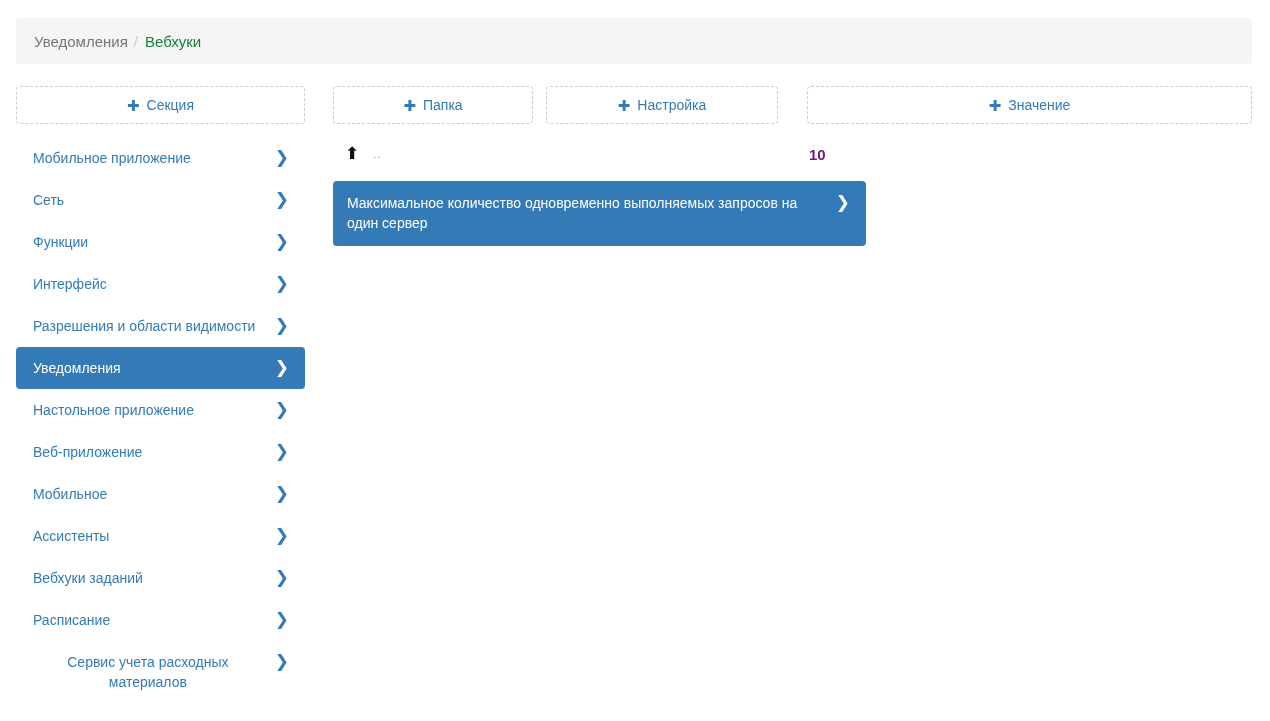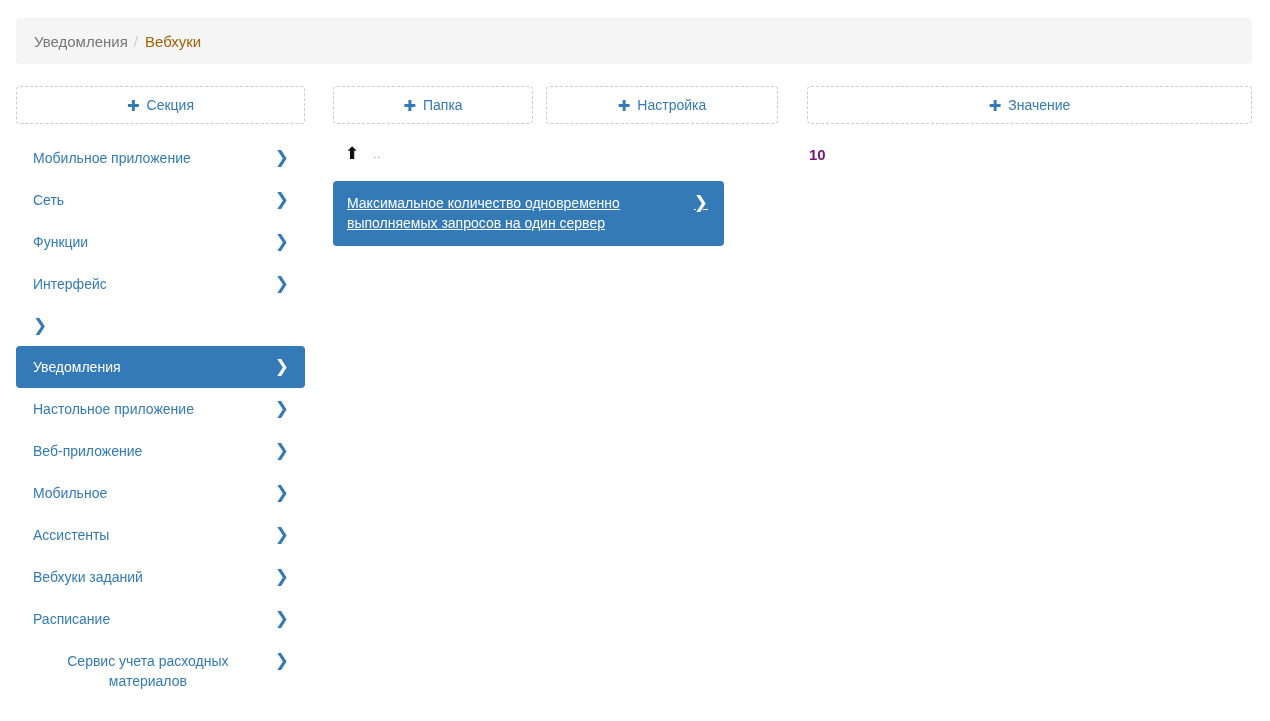--- a/index.html
+++ b/index.html
@@ -30,21 +30,21 @@
     font-size: 15px;
     text-decoration: none;
     cursor: pointer;
   }
   .crumb-sep {
     color: #cccccc;
     margin: 0 7px 0 6px;
     font-size: 15px;
   }
   .crumb-active {
-    color: #a16207;
+    color: #15803d;
     font-size: 15px;
   }
 
   
   .col {
     position: absolute;
     top: 86px;
   }
   .col-section { left: 16px;  width: 289px; }
   .col-folder  { left: 333px; width: 200px; }
@@ -124,32 +124,31 @@
   .parent-item .dots {
     color: #999999;
     font-size: 11px;
     letter-spacing: 1px;
   }
 
   .setting-card {
     position: absolute;
     left: 333px;
     top: 181px;
-    width: 391px;
+    width: 533px;
     background: #337ab7;
     color: #ffffff;
     border-radius: 4px;
     padding: 12px 16px 13px 14px;
     display: flex;
     align-items: flex-start;
     justify-content: space-between;
     line-height: 20px;
     font-size: 14px;
     cursor: pointer;
-    text-decoration: underline;
   }
   .setting-card .chev {
     flex: none;
     color: #ffffff;
     font-size: 17px;
     line-height: 19px;
     margin-left: 10px;
   }
 
   
@@ -197,20 +196,21 @@
     </div>
     <div class="list-item">
       <span class="label">Функции</span>
       <span class="chev">❯</span>
     </div>
     <div class="list-item">
       <span class="label">Интерфейс</span>
       <span class="chev">❯</span>
     </div>
     <div class="list-item">
+      <span class="label">Разрешения и области видимости</span>
       <span class="chev">❯</span>
     </div>
     <div class="list-item active">
       <span class="label">Уведомления</span>
       <span class="chev">❯</span>
     </div>
     <div class="list-item">
       <span class="label">Настольное приложение</span>
       <span class="chev">❯</span>
     </div>

